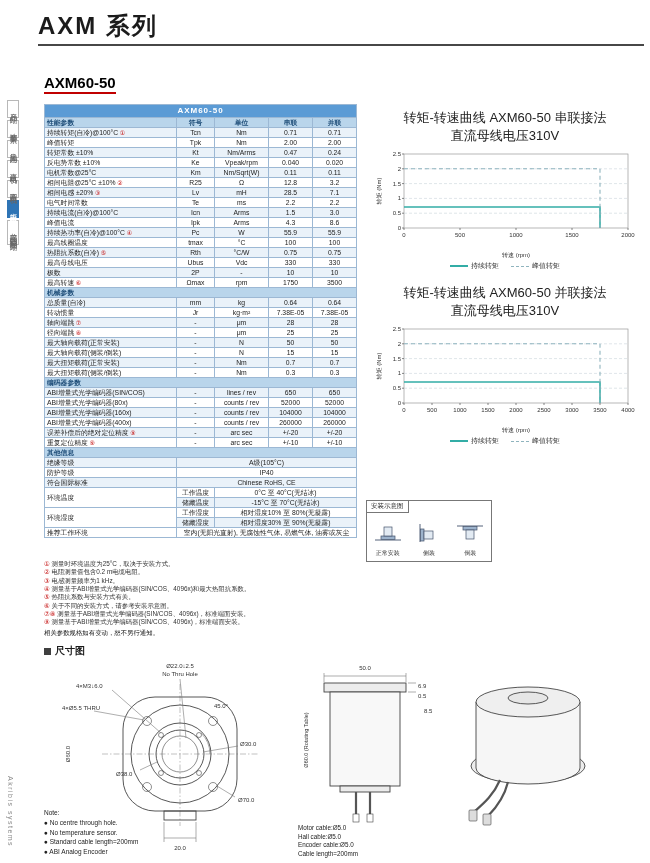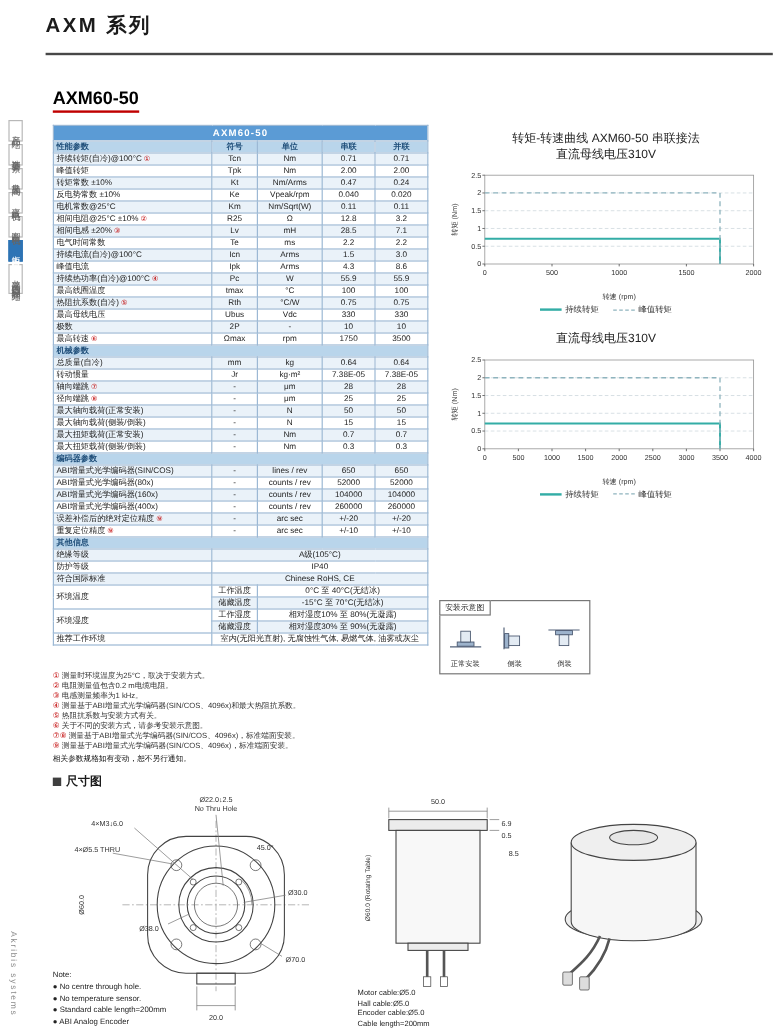--- a/index.html
+++ b/index.html
@@ -7,21 +7,21 @@
         font-family:"Liberation Sans","DejaVu Sans",sans-serif;color:#222;}
   
   .sidebar{position:absolute;left:0;top:0;width:26px;height:100%;}
   .side-tabs{position:absolute;top:100px;left:4px;width:18px;}
   .side-tab{writing-mode:vertical-rl;text-orientation:upright;font-size:7.5px;color:#666;
             border:1px solid #b8b8b8;background:#fff;padding:6px 1px;margin:0 auto 2px auto;
             letter-spacing:1px;line-height:1.05;display:block;cursor:pointer;}
   .side-tab.active{background:#2e74b5;color:#fff;border-color:#2e74b5;}
   .brand{position:absolute;left:7px;bottom:16px;writing-mode:vertical-rl;font-size:7px;color:#8a8a8a;letter-spacing:1.5px;}
   
-  h1.series{position:absolute;left:38px;top:10px;margin:0;font-size:17px;font-weight:600;color:#1b1b1b;letter-spacing:2px;}
+  h1.series{position:absolute;left:38px;top:10px;margin:0;font-size:24px;font-weight:600;color:#1b1b1b;letter-spacing:2px;}
   .header-rule{position:absolute;left:38px;top:44px;width:606px;height:2px;background:#474747;}
   h2.model{position:absolute;left:44px;top:74px;margin:0;font-size:15px;font-weight:bold;color:#000;
            border-bottom:2.5px solid #c00000;padding-bottom:1px;}
   
   table.spec{position:absolute;left:44px;top:104px;width:312px;border-collapse:collapse;table-layout:fixed;}
   .spec td{border:1px solid #9cb8d4;font-size:6.8px;padding:0 2px;height:9px;line-height:1.05;
            color:#1c1c1c;overflow:hidden;white-space:nowrap;}
   .spec .t-title td{background:#5b9bd5;color:#fff;text-align:center;font-weight:bold;font-size:8px;height:12px;letter-spacing:1px;}
   .spec .t-sec td{background:#b9d5eb;font-weight:bold;color:#1f4e79;}
   .spec .colhead{text-align:center;}
@@ -29,21 +29,21 @@
   .spec .sym,.spec .unit,.spec .num,.spec .sublbl{text-align:center;}
   .spec .val{text-align:center;white-space:normal;line-height:1.1;}
   .spec tr.s0 td{background:#eaf2f9;}
   .spec tr.s1 td{background:#ffffff;}
   .sup{color:#c00000;font-size:6px;}
   
   .curves{position:absolute;left:366px;top:96px;width:278px;}
   .sec-heading{display:flex;align-items:center;gap:4px;font-size:10px;font-weight:bold;color:#1a1a1a;}
   .sq{width:7px;height:7px;background:#3f3f3f;display:inline-block;}
   .chart-block{margin-top:13px;}
-  .chart-title{text-align:center;font-size:10px;color:#222;line-height:1.35;}
+  .chart-title{text-align:center;font-size:13px;color:#222;line-height:1.35;}
   .chart-block svg{display:block;margin:2px auto 0 auto;}
   .legend{display:flex;justify-content:center;gap:12px;font-size:7px;color:#333;margin-top:1px;}
   .lg-item{display:inline-flex;align-items:center;}
   .swatch{display:inline-block;width:18px;height:0;border-top:2px solid #33ada6;margin-right:3px;}
   .swatch.dash{border-top-style:dashed;border-top-width:1.5px;}
   
   .mounting{position:absolute;left:366px;top:500px;width:124px;height:60px;border:1px solid #777;background:#fff;}
   .mnt-title{position:absolute;top:-1px;left:-1px;border:1px solid #777;background:#fff;font-size:6.5px;padding:1px 4px;color:#222;}
   .mnt-items{position:absolute;bottom:3px;left:0;right:0;display:flex;justify-content:space-around;align-items:flex-end;}
   .mnt-item{text-align:center;}
@@ -407,20 +407,21 @@
               <span class="swatch" style="border-top-color: rgb(51, 173, 166);"></span>
               <span>持续转矩</span>
             </span>
             <span class="lg-item">
               <span class="swatch dash" style="border-top-color: rgb(143, 180, 190);"></span>
               <span>峰值转矩</span>
             </span>
           </div>
         </div>
         <div class="chart-block">
+          <div class="chart-title">转矩-转速曲线 AXM60-50 并联接法</div>
           <div class="chart-title">直流母线电压310V</div>
           <svg width="262" height="114">
             <rect x="30" y="8" width="224" height="74" fill="#fff" stroke="#999" stroke-width="0.7"></rect>
             <line x1="28" y1="82" x2="30" y2="82" stroke="#555" stroke-width="0.7"></line>
             <text x="27" y="84" text-anchor="end" font-size="6" fill="#333">0</text>
             <line x1="30" y1="67.2" x2="254" y2="67.2" stroke="#c9d4da" stroke-width="0.6" stroke-dasharray="3 2"></line>
             <line x1="28" y1="67.2" x2="30" y2="67.2" stroke="#555" stroke-width="0.7"></line>
             <text x="27" y="69.2" text-anchor="end" font-size="6" fill="#333">0.5</text>
             <line x1="30" y1="52.4" x2="254" y2="52.4" stroke="#c9d4da" stroke-width="0.6" stroke-dasharray="3 2"></line>
             <line x1="28" y1="52.4" x2="30" y2="52.4" stroke="#555" stroke-width="0.7"></line>

